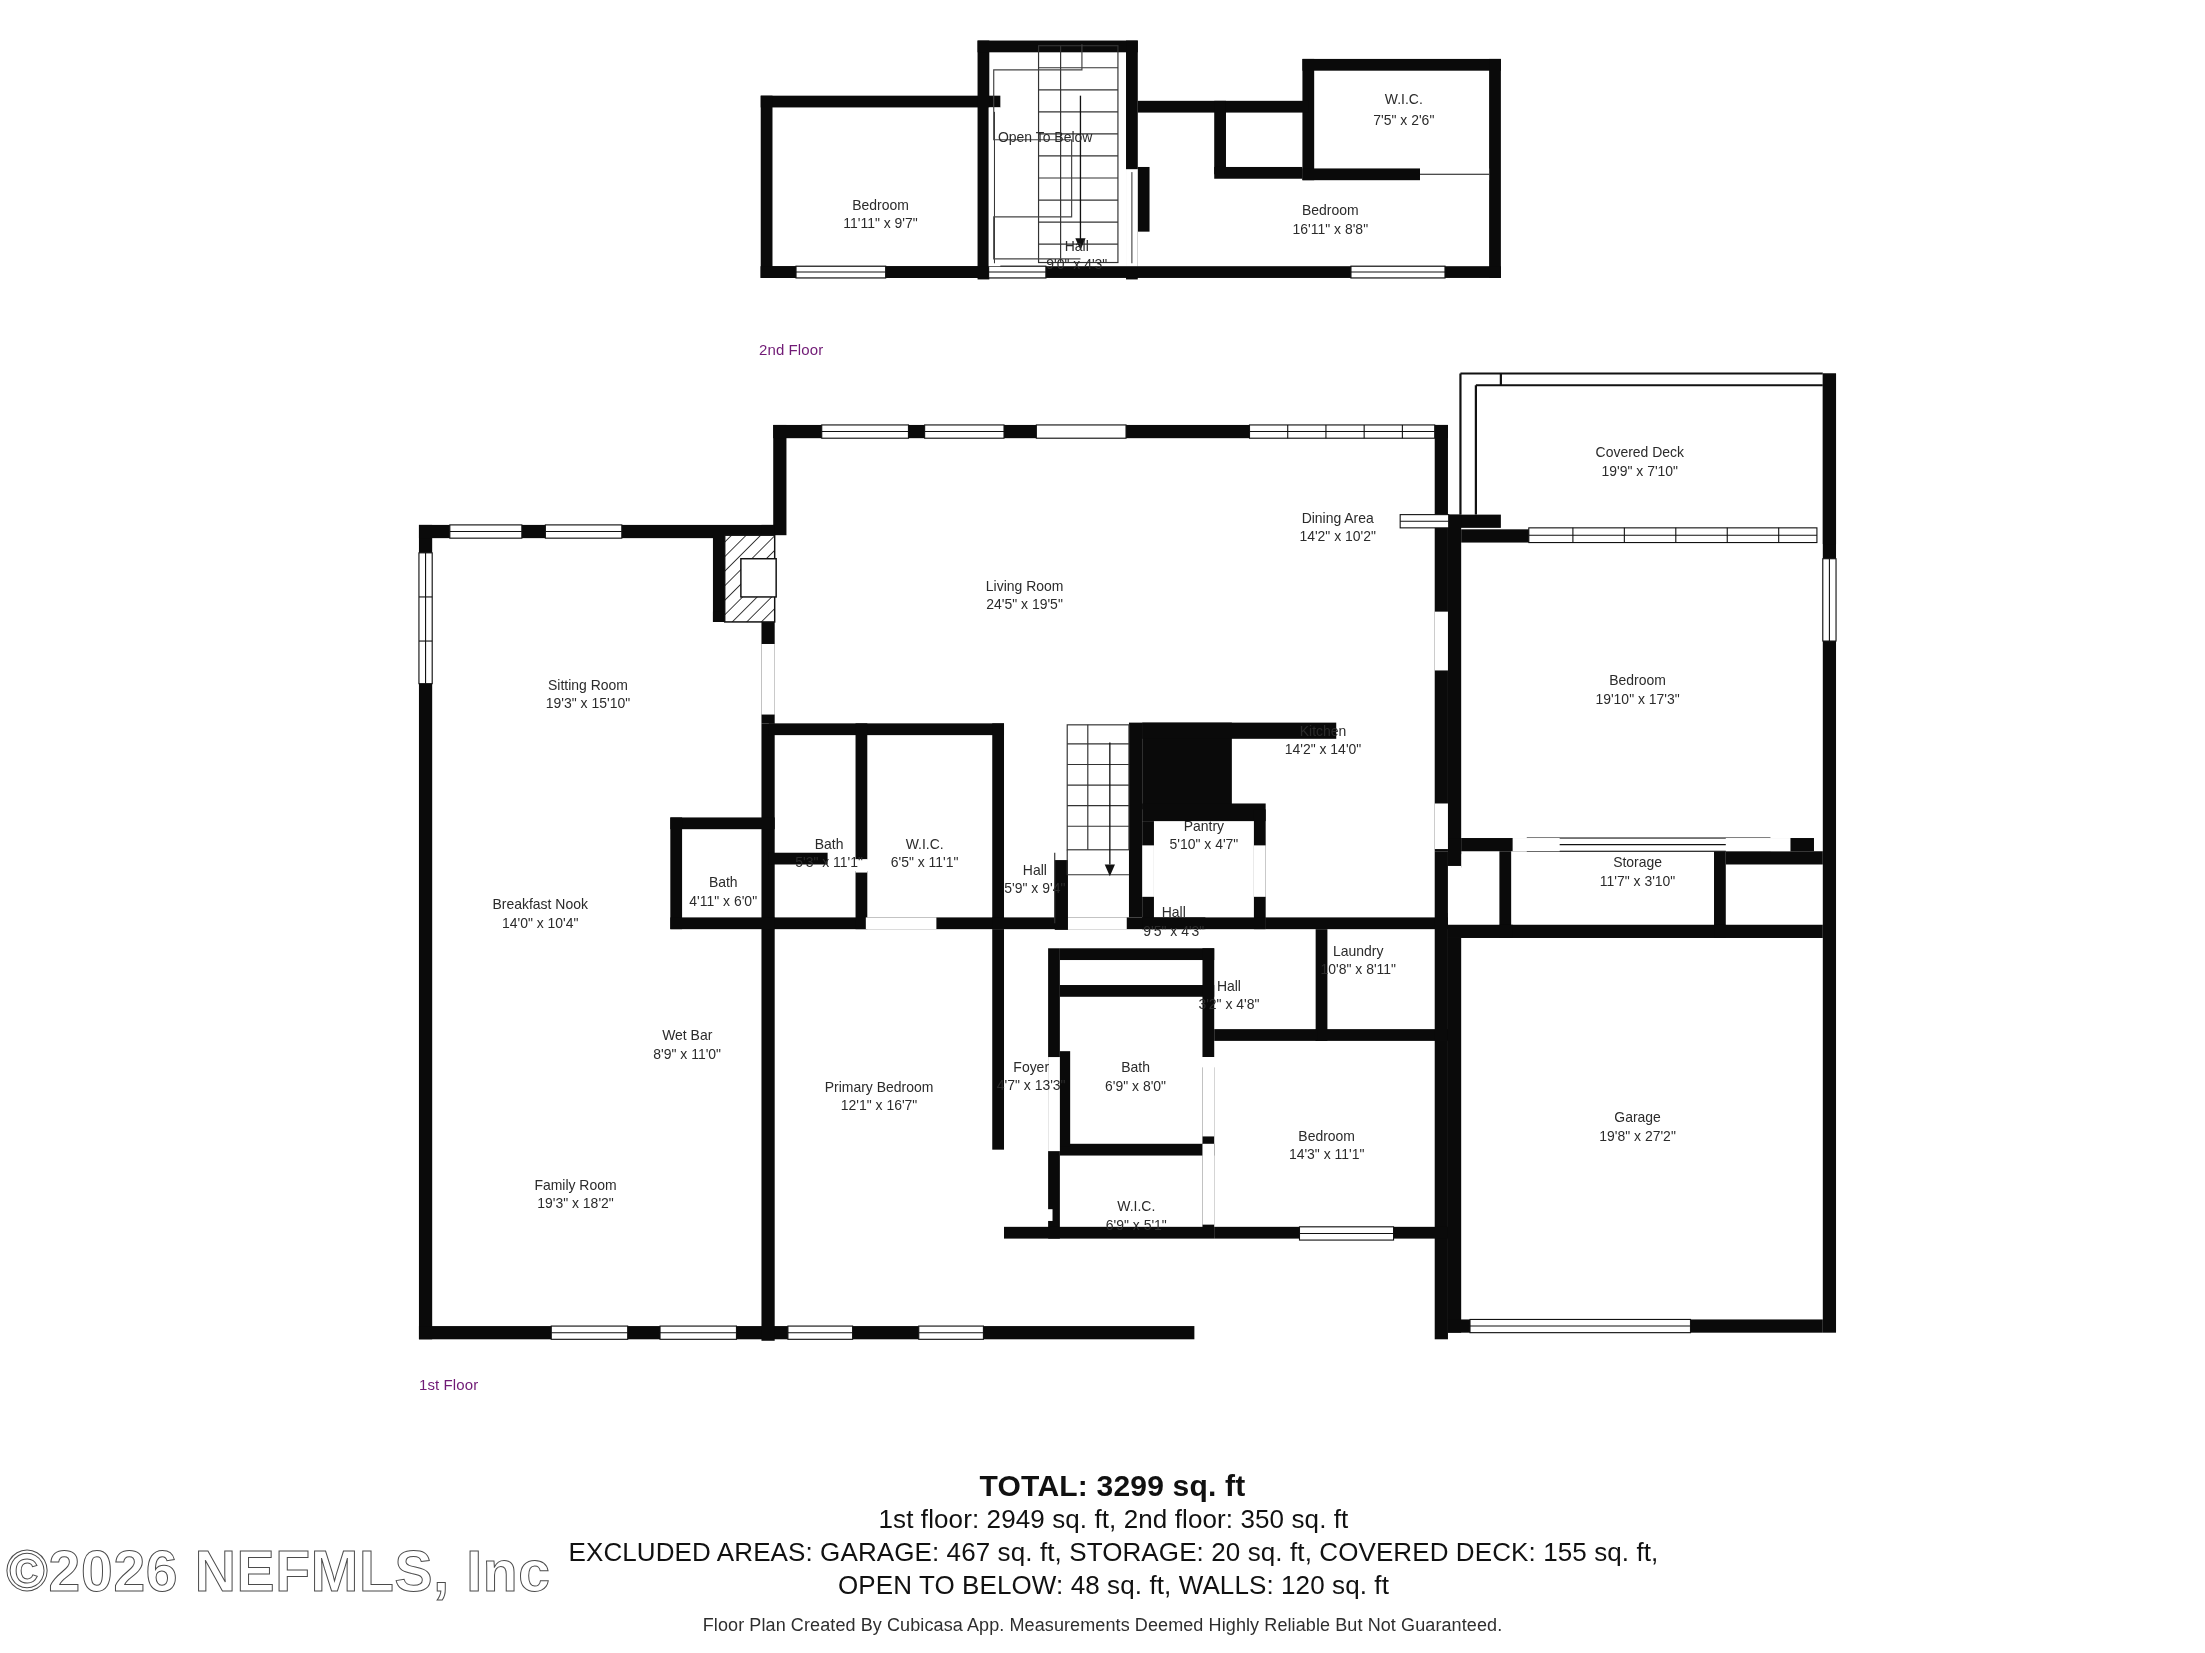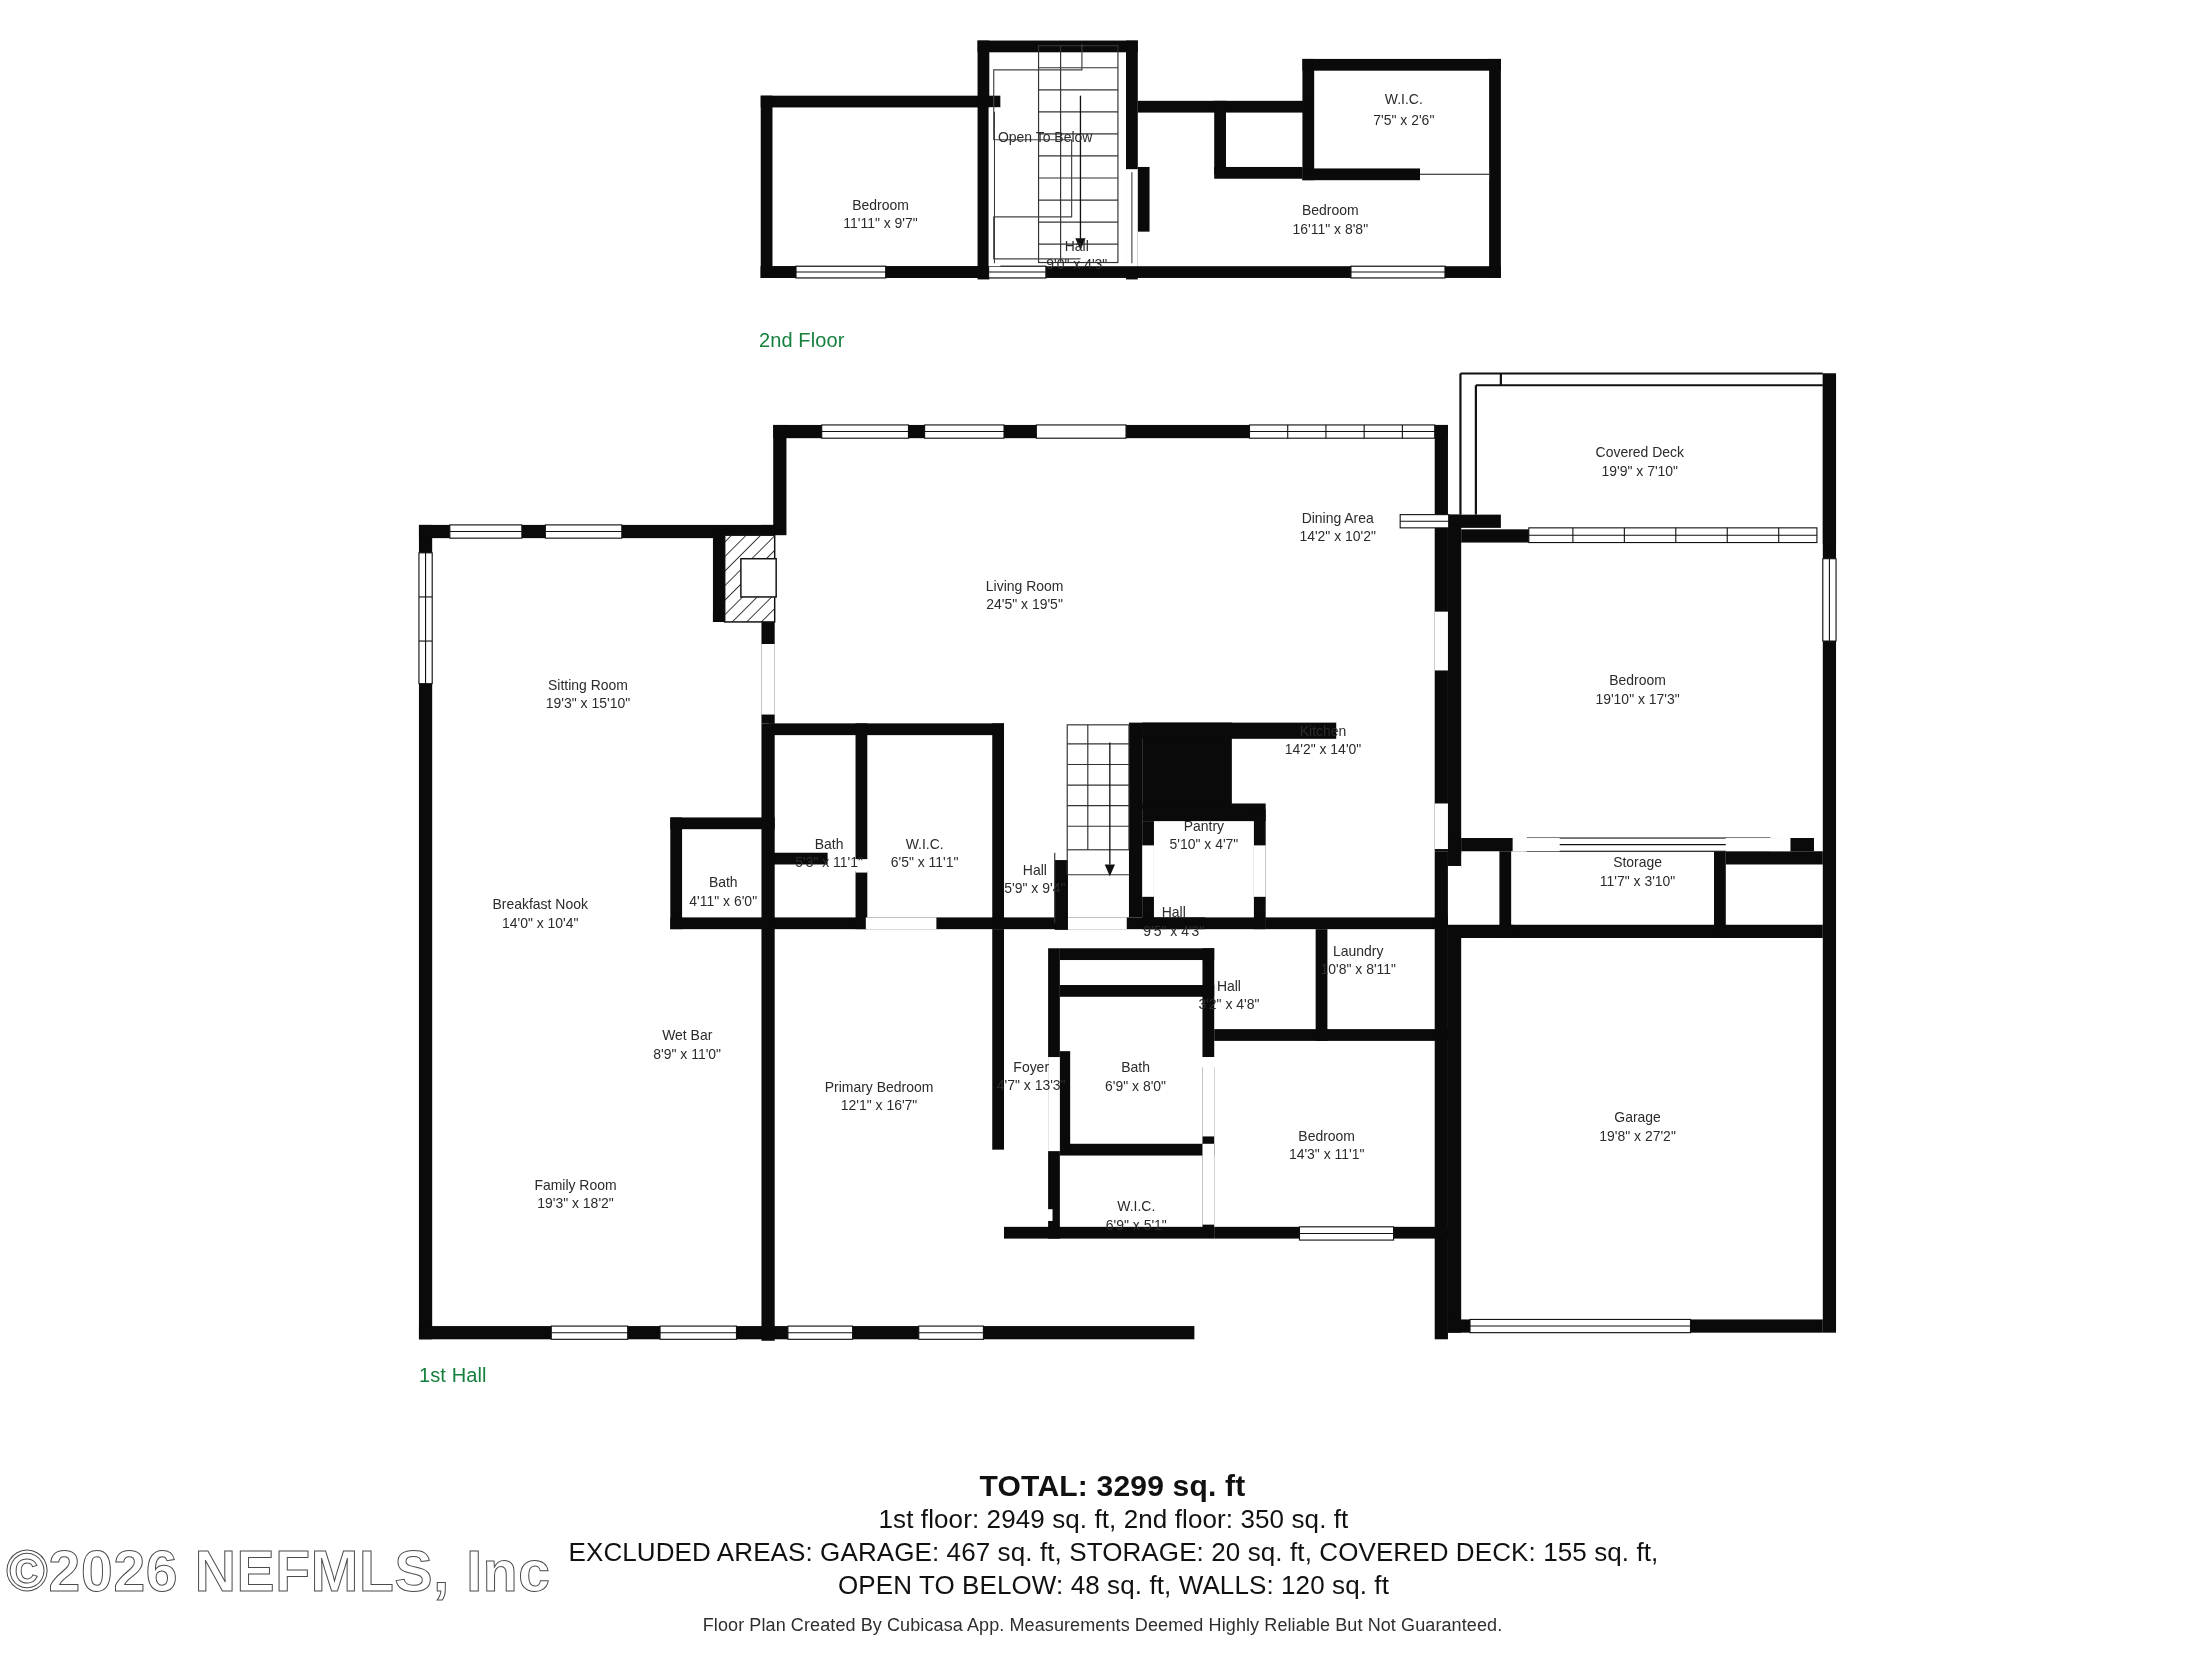--- a/index.html
+++ b/index.html
@@ -4,22 +4,23 @@
 <title>Floor Plan</title>
 <style>
   html,body{margin:0;padding:0;background:#ffffff;}
   body{
     width:2205px;height:1654px;position:relative;overflow:hidden;
     font-family:"Liberation Sans","DejaVu Sans",sans-serif;
     color:#2b2b2b;
   }
   #plan{position:absolute;left:0;top:0;width:2205px;height:1654px;}
   .floor-tag{
-    position:absolute;font-size:20px;color:#15803d;letter-spacing:0.1px;
+    position:absolute;font-size:15px;color:#701a75;letter-spacing:0.1px;
     white-space:nowrap;
+    margin-top:12px;
   }
   .summary{
     position:absolute;left:0;right:0;text-align:center;
     color:#111;line-height:1.28;
   }
   .sum-total{font-size:30px;font-weight:bold;letter-spacing:0.2px;}
   .sum-line{font-size:26px;letter-spacing:0.1px;padding-left:22px;}
   .sum-note{font-size:18px;color:#2e2e2e;letter-spacing:0.1px;}
   .watermark{
     position:absolute;left:5.9px;top:1538px;
@@ -428,21 +429,21 @@
       <text class="rdim" x="2228" y="1205">11'7" x 3'10"</text>
 
       <text class="rname" x="2228" y="1527">Garage</text>
       <text class="rdim" x="2228" y="1552">19'8" x 27'2"</text>
     </g>
   </g>
 </svg>
 
 <div class="floor-tag" style="left:759px;top:329px;">2nd Floor</div>
 
-<div class="floor-tag" style="left:419px;top:1364px;">1st Hall</div>
+<div class="floor-tag" style="left:419px;top:1364px;">1st Floor</div>
 
 <div class="summary sum-total" style="top:1467px;padding-left:20px;">TOTAL: 3299 sq. ft</div>
 <div class="summary sum-line" style="top:1503px;">1st floor: 2949 sq. ft, 2nd floor: 350 sq. ft</div>
 <div class="summary sum-line" style="top:1536px;">EXCLUDED AREAS: GARAGE: 467 sq. ft, STORAGE: 20 sq. ft, COVERED DECK: 155 sq. ft,</div>
 <div class="summary sum-line" style="top:1569px;">OPEN TO BELOW: 48 sq. ft, WALLS: 120 sq. ft</div>
 <div class="summary sum-note" style="top:1614px;">Floor Plan Created By Cubicasa App. Measurements Deemed Highly Reliable But Not Guaranteed.</div>
 
 <div class="watermark">©2026 NEFMLS, Inc</div>
 
 

